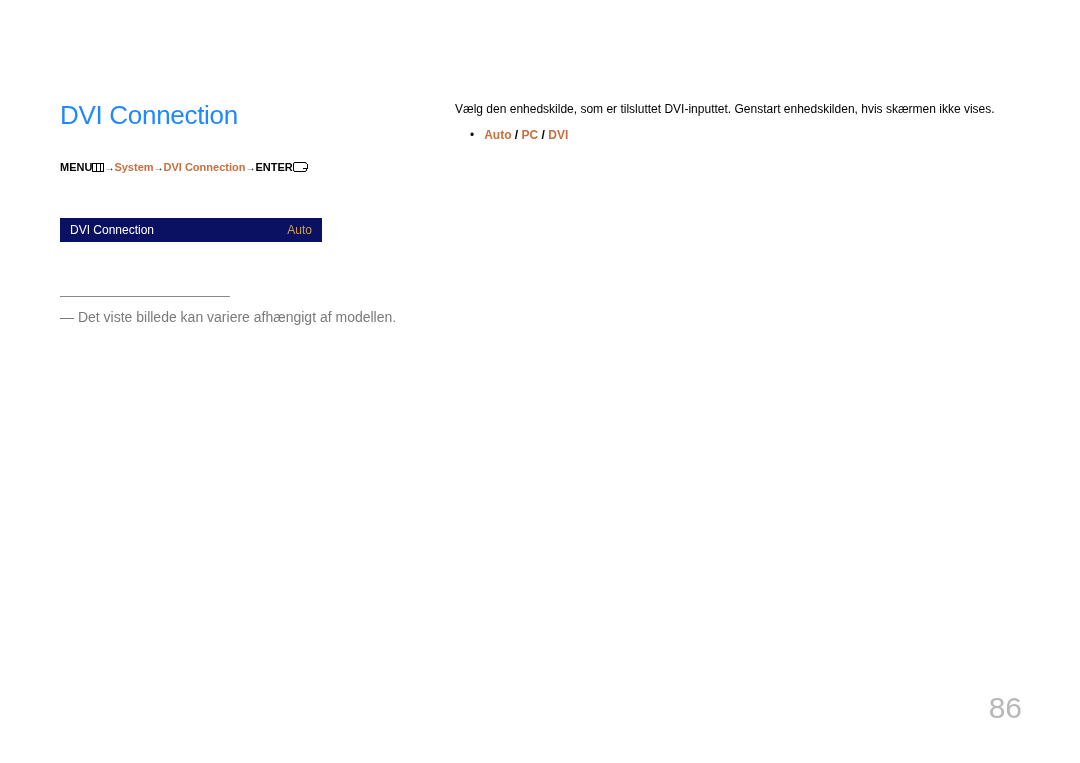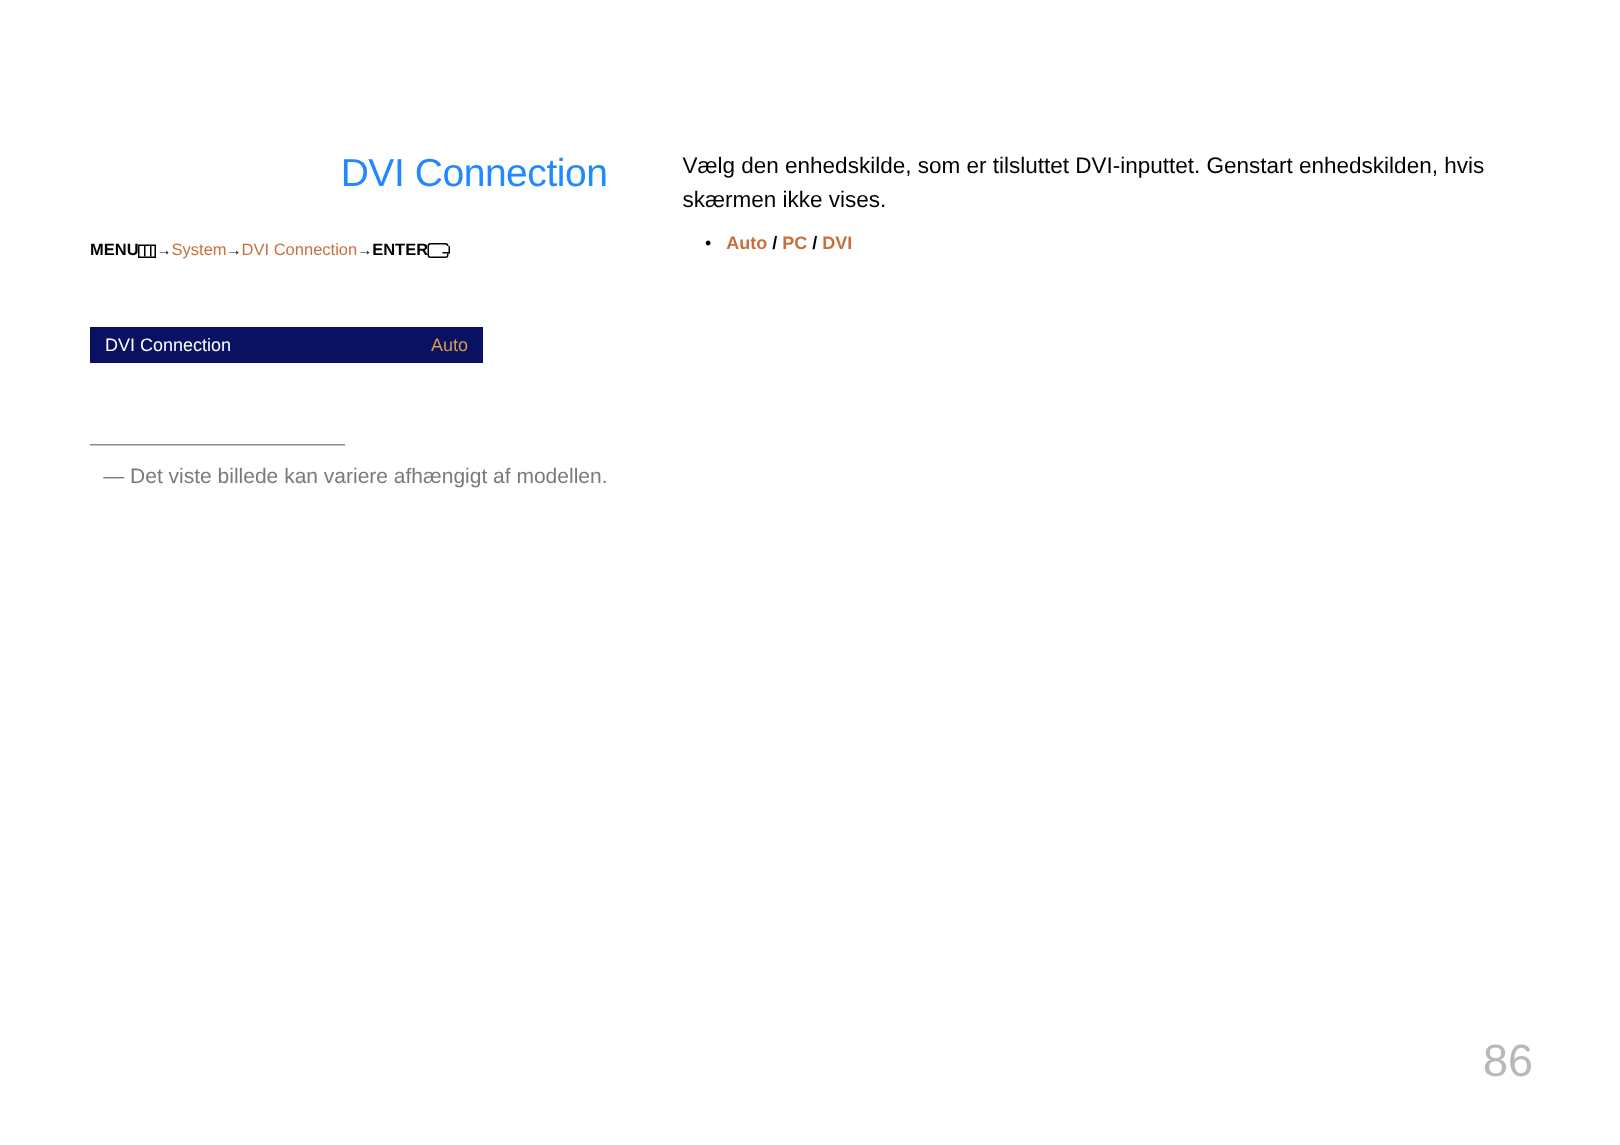--- a/index.html
+++ b/index.html
@@ -19,21 +19,20 @@
     position: relative;
     width: 100%;
     height: 100%;
     padding: 100px 60px 50px 60px;
   }
   .left-col {
     position: absolute;
     left: 60px;
     top: 100px;
     width: 345px;
-    text-align: right;
   }
   .right-col {
     position: absolute;
     left: 455px;
     top: 100px;
     width: 565px;
   }
   .heading {
     font-size: 26px;
     font-weight: 400;
@@ -49,21 +48,21 @@
     align-items: center;
     gap: 0;
     flex-wrap: wrap;
     margin-top: 10px;
   }
   .breadcrumb .bold {
     font-weight: 700;
   }
   .breadcrumb .accent {
     color: #c96f3f;
-    font-weight: 400;
+    font-weight: 700;
   }
   .breadcrumb .arrow {
     font-size: 10px;
   }
   .menu-icon {
     display: inline-block;
     width: 12px;
     height: 9px;
     border: 1px solid #000;
     position: relative;
@@ -131,21 +130,21 @@
     width: 170px;
     height: 1px;
     background: #8a8a8a;
     margin-bottom: 12px;
   }
   .note {
     font-size: 14px;
     color: #7a7a7a;
   }
   .body-text {
-    font-size: 15px;
+    font-size: 12px;
     color: #000000;
     line-height: 1.5;
     margin-bottom: 10px;
   }
   .bullet-row {
     display: flex;
     align-items: baseline;
     gap: 10px;
     padding-left: 15px;
     font-size: 12px;

